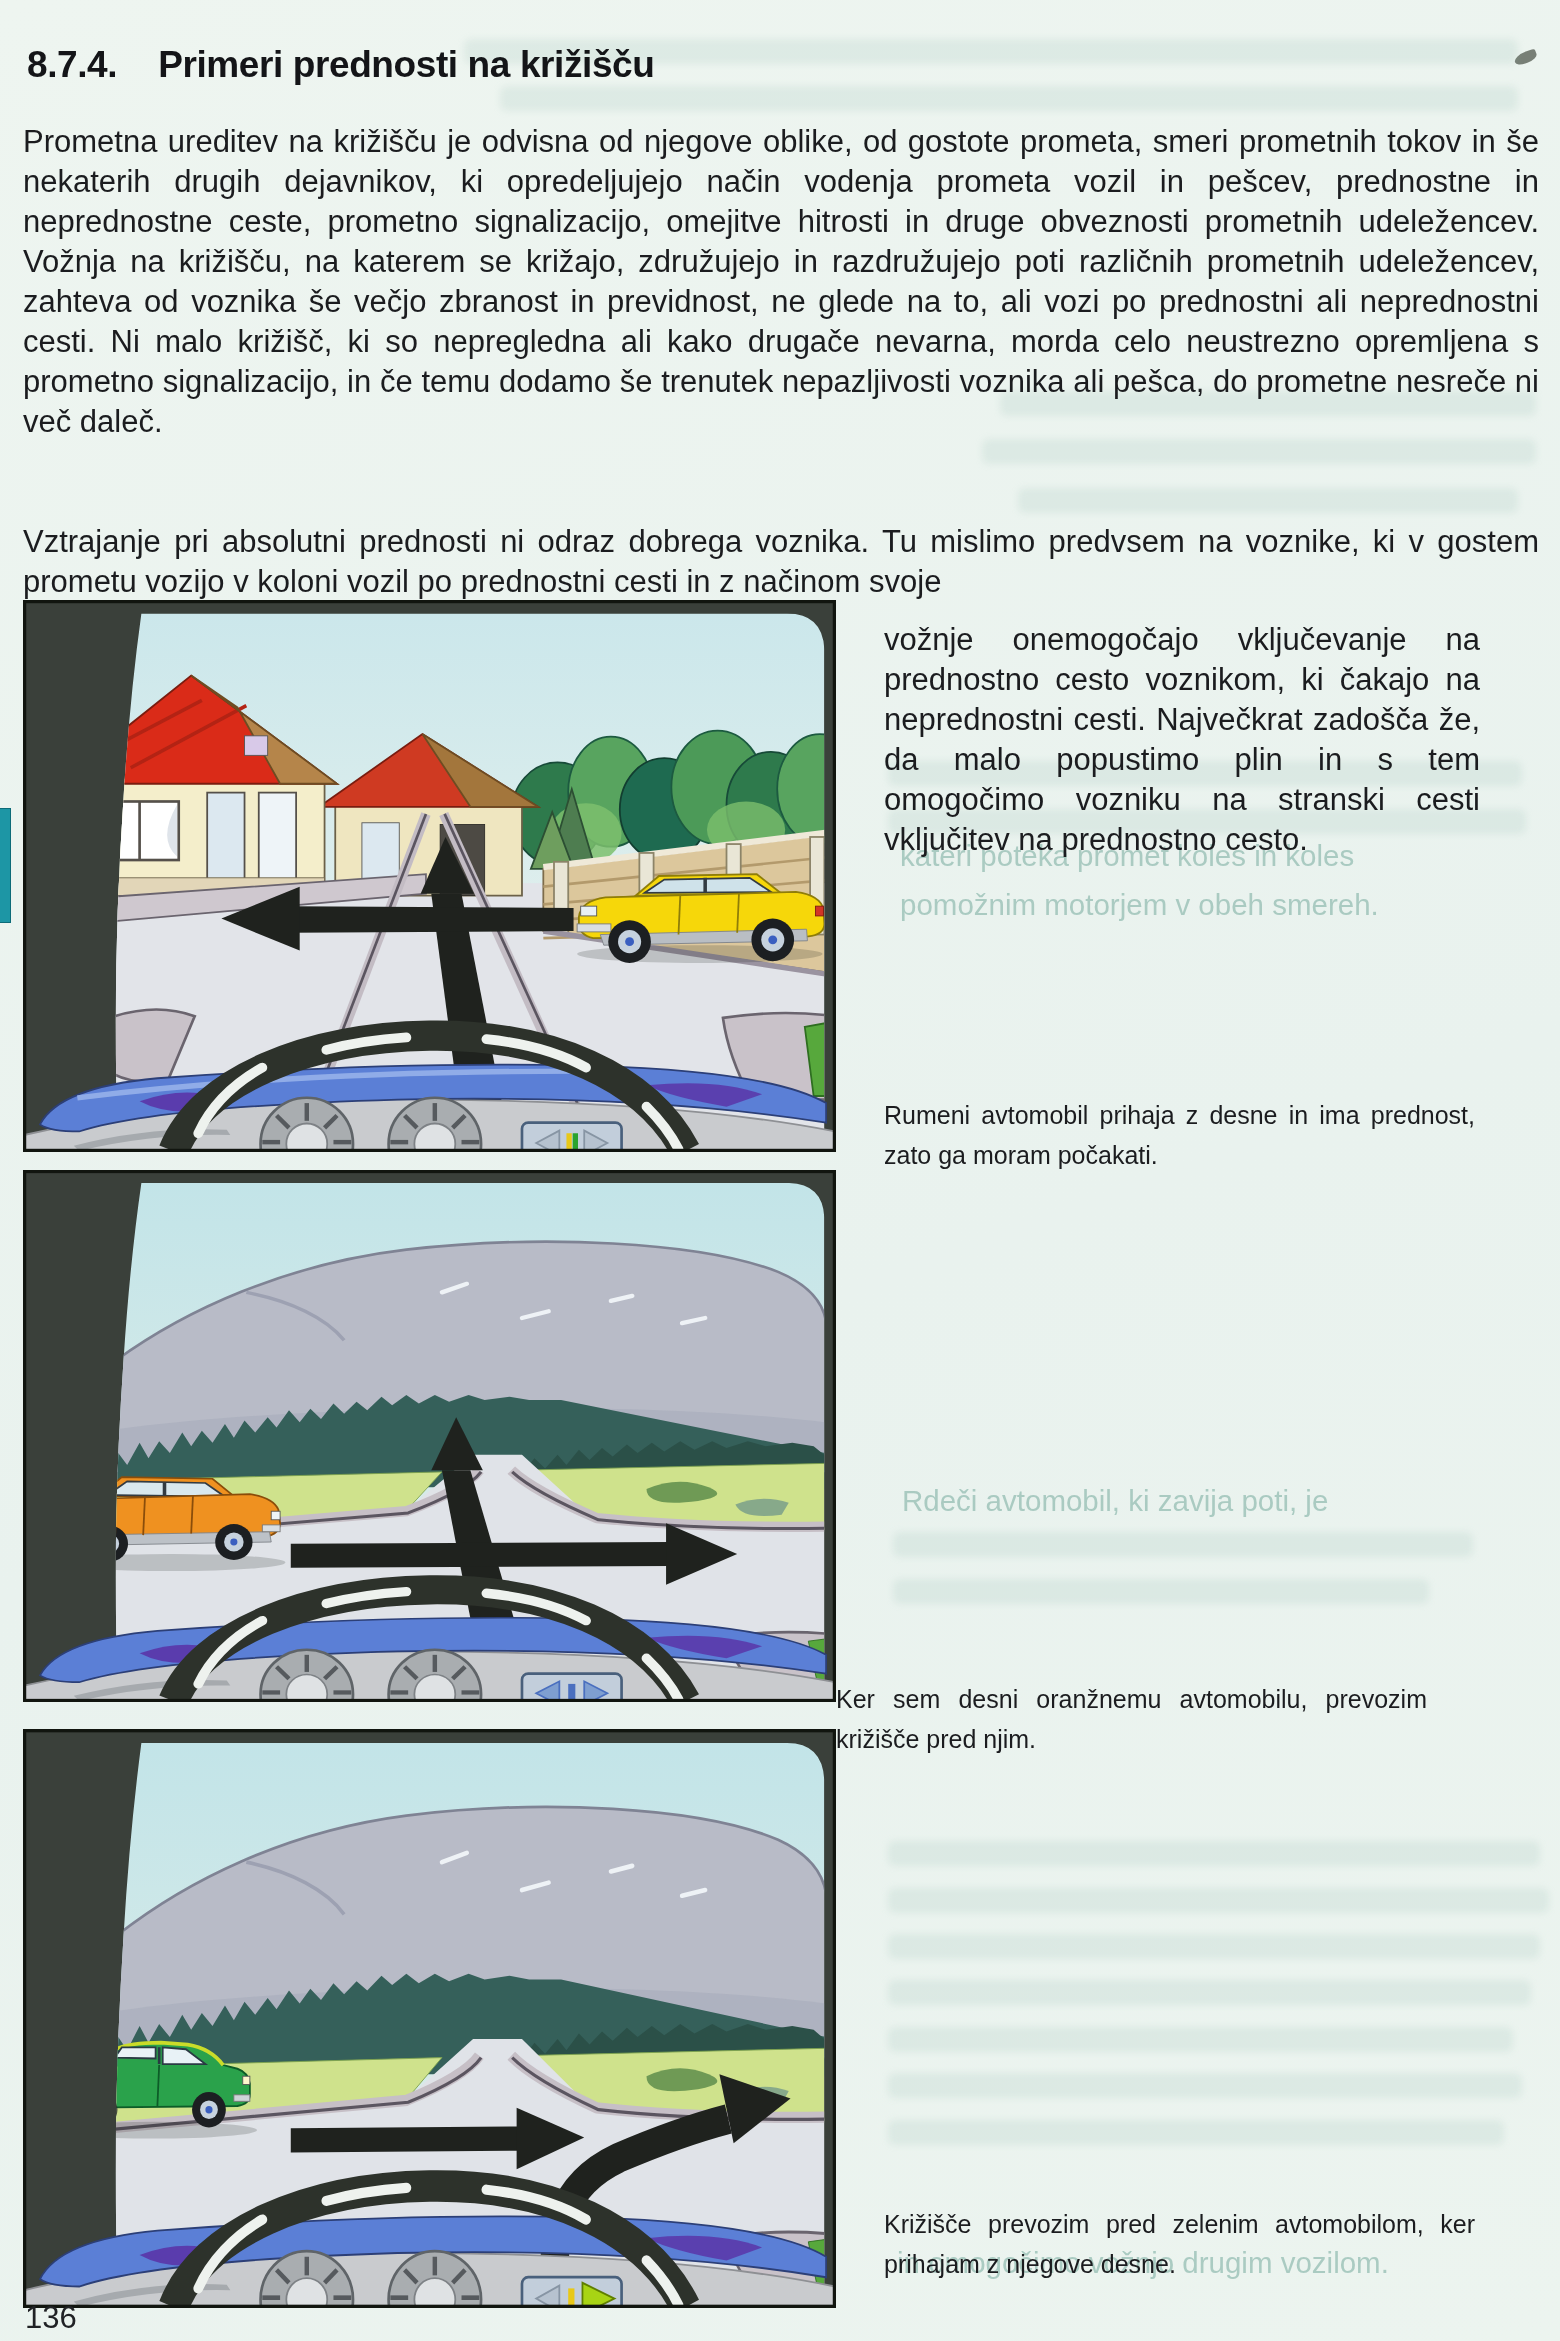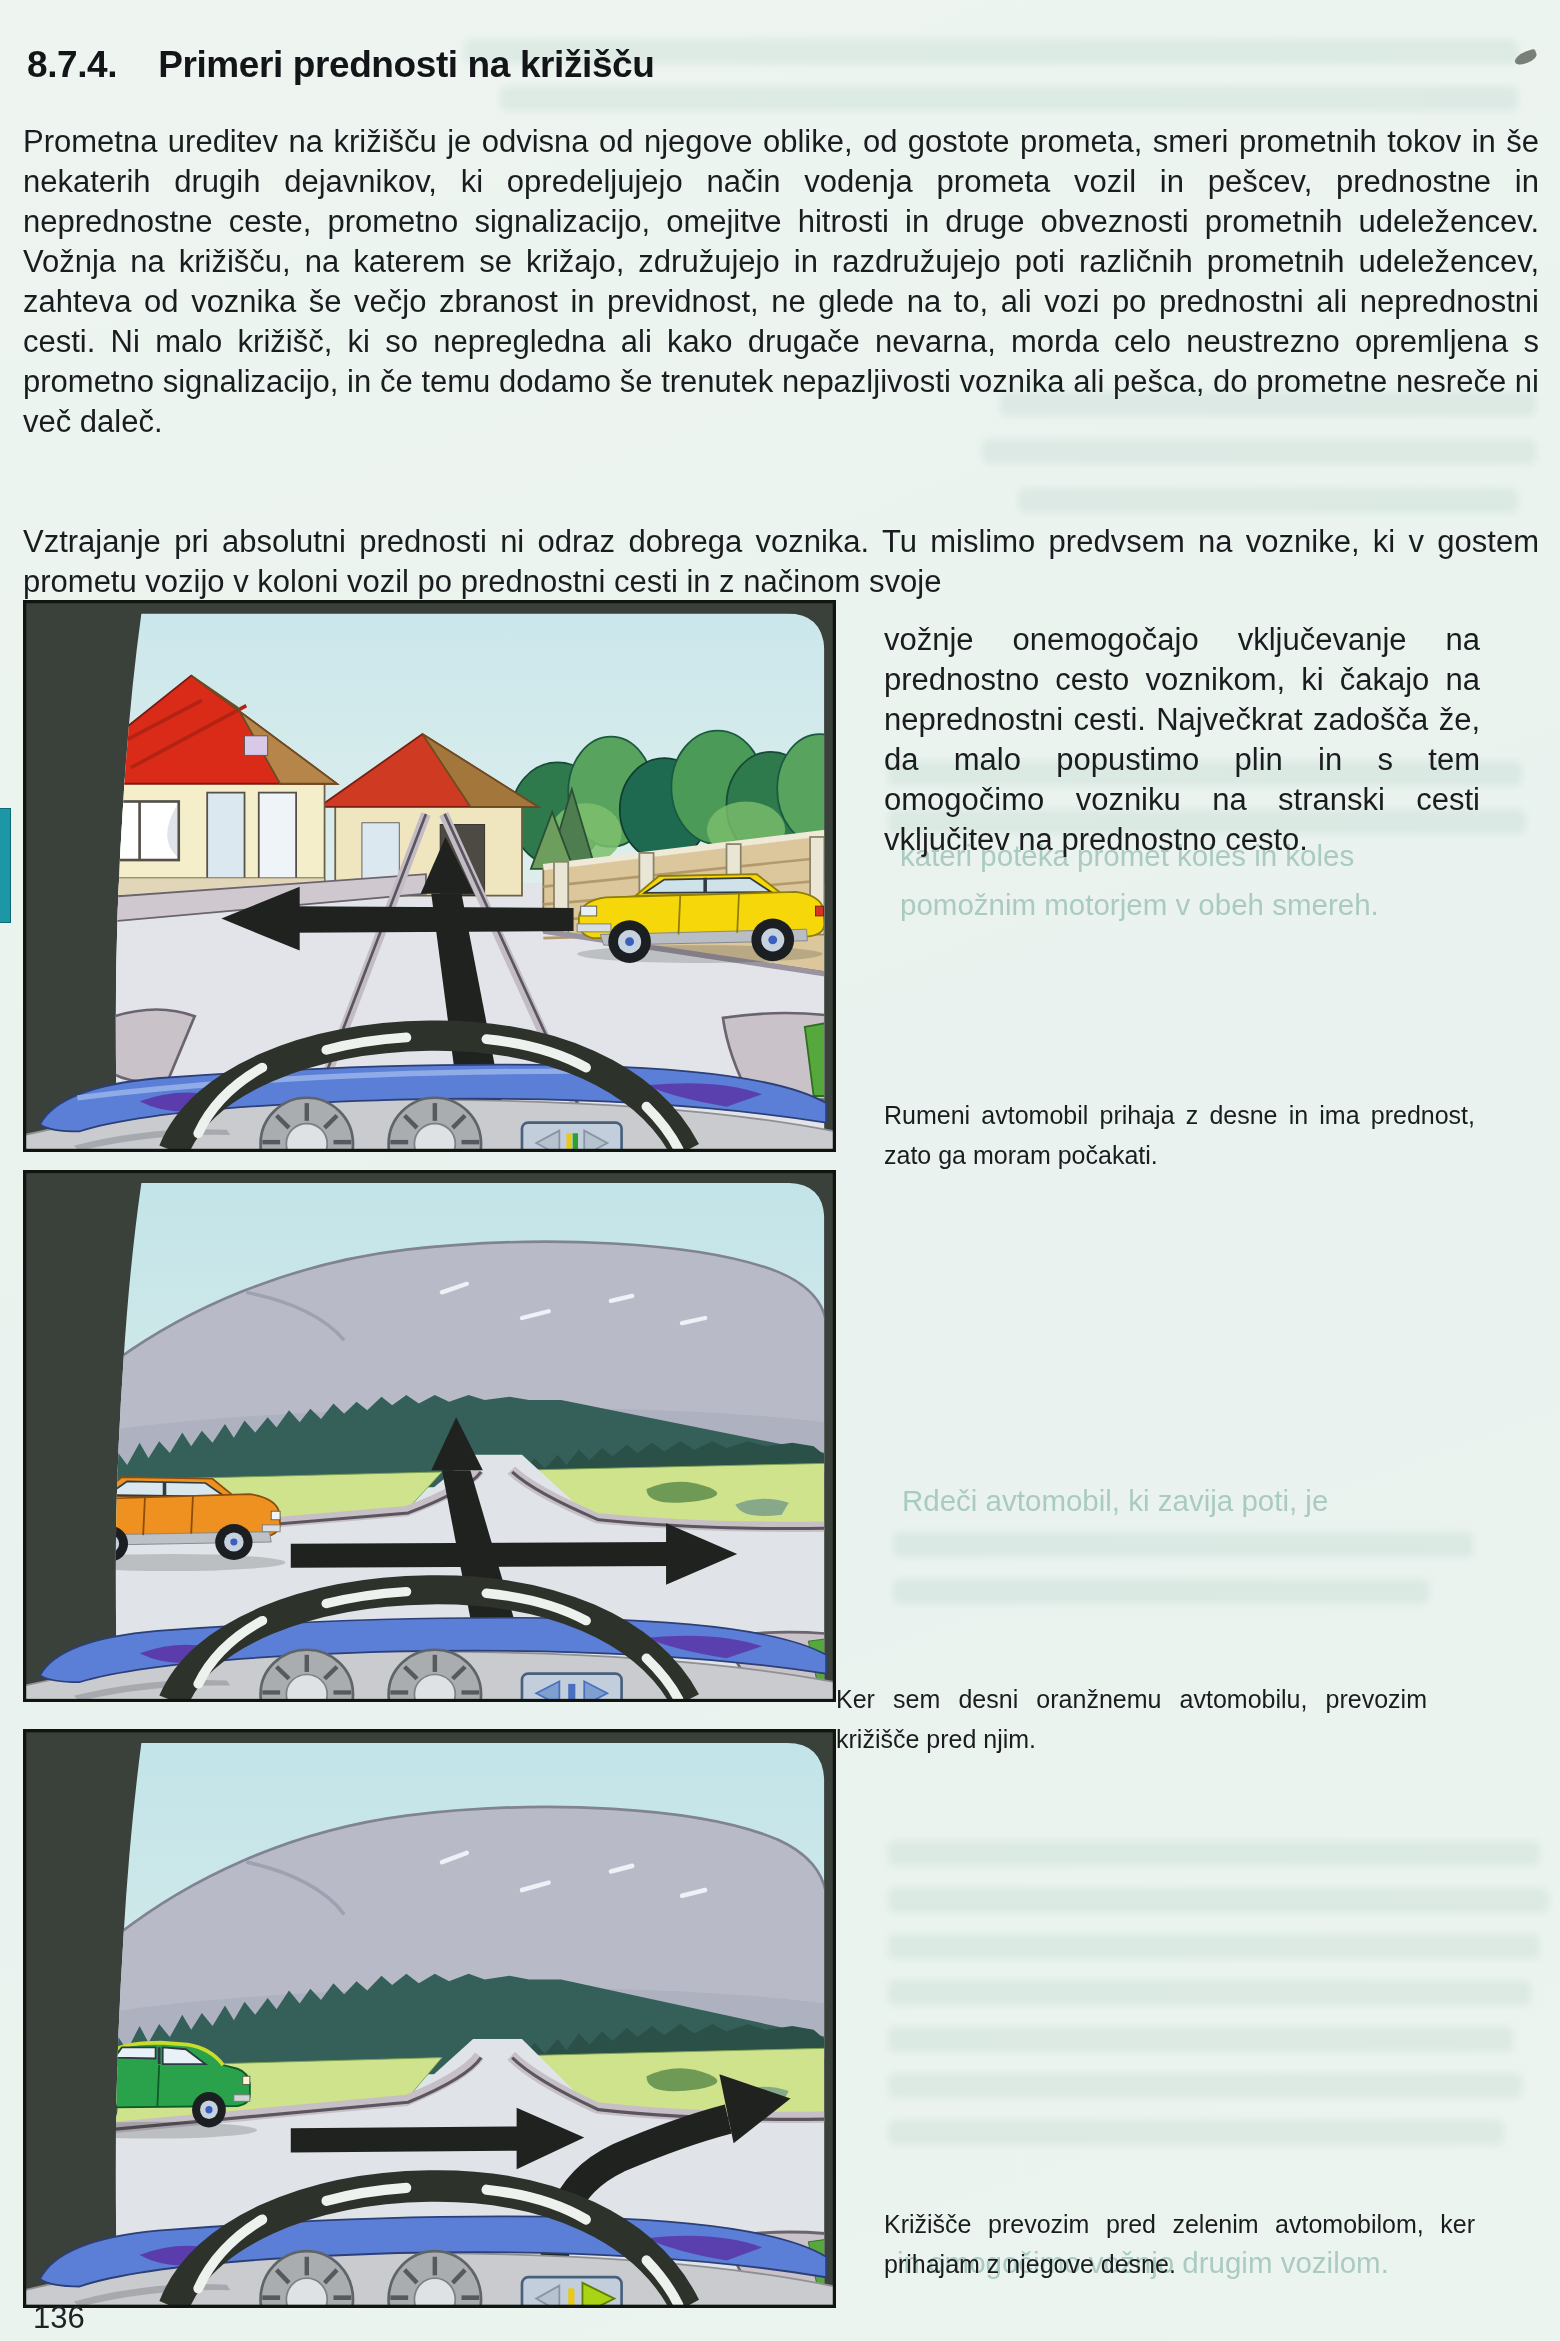--- a/index.html
+++ b/index.html
@@ -17,21 +17,21 @@
   .caption{position:absolute;font-size:25px;line-height:40px;text-align:justify;color:#1b1c1f;}
   #cap1{left:884px;top:1070px;width:591px;}
   #cap2{left:836px;top:1654px;width:591px;}
   #cap3{left:884px;top:2179px;width:591px;}
   figure{position:absolute;margin:0;border:1.8px solid #11150f;background:#dfe3e4;
     background-image:radial-gradient(rgba(20,30,25,.07) 0.9px,transparent 1.1px);background-size:3.6px 3.6px;}
   #fig1{left:23px;top:600px;width:811px;height:550px;}
   #fig2{left:23px;top:1170px;width:811px;height:530px;}
   #fig3{left:23px;top:1729px;width:811px;height:577px;}
   figure svg{display:block;width:100%;height:100%;}
-  #pagenum{position:absolute;left:33px;top:2300px;font-size:31px;color:#202225;}
+  #pagenum{position:absolute;left:25px;top:2300px;font-size:31px;color:#202225;}
   #margin-tab{position:absolute;left:0;top:808px;width:9.8px;height:113px;background:#1d96a5;border:1.8px solid #0d6b78;border-left:none;}
   .ghostline{position:absolute;color:rgba(116,170,156,0.55);font-size:29.5px;white-space:nowrap;filter:blur(0.5px);}
   .gstripe{position:absolute;background:rgba(132,184,168,0.15);filter:blur(3.6px);border-radius:7.1px;height:25px;}
   #speck{position:absolute;left:1514px;top:52px;width:23px;height:10.7px;background:#5a6258;border-radius:60% 20% 50% 40%;transform:rotate(-20deg);opacity:.8;}
 </style>
 </head>
 <body>
 
 <div id="page">
 

